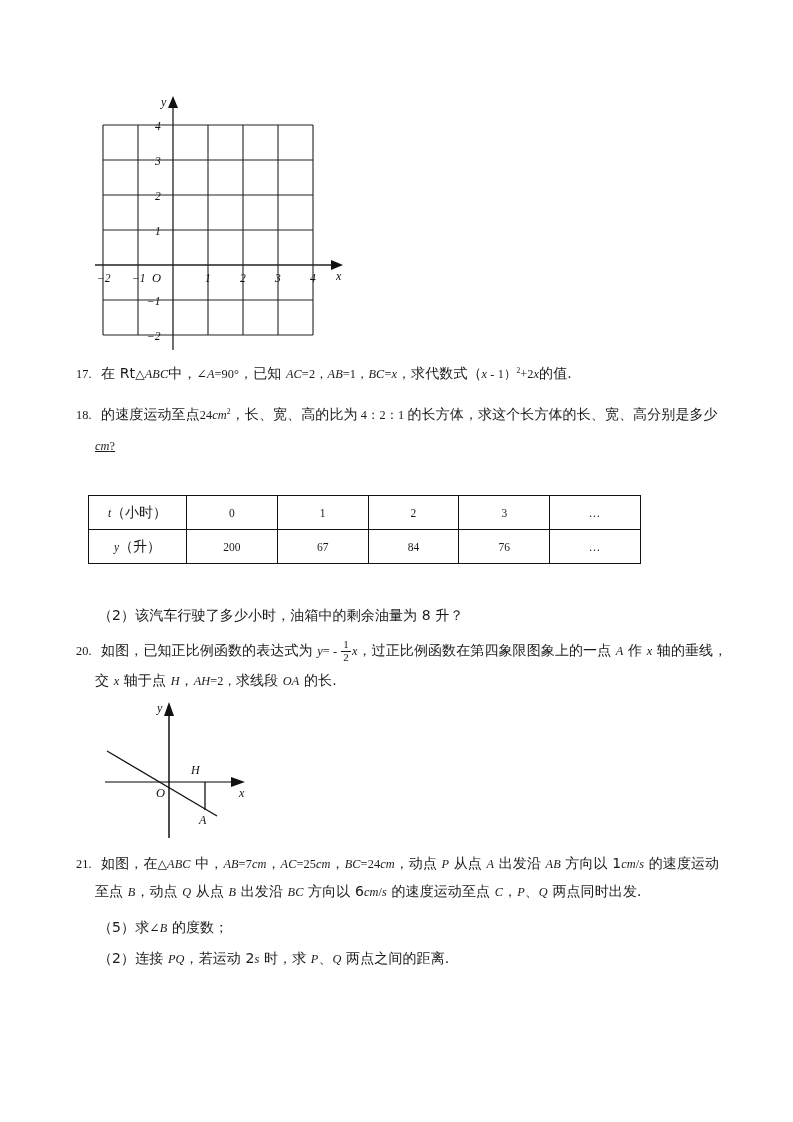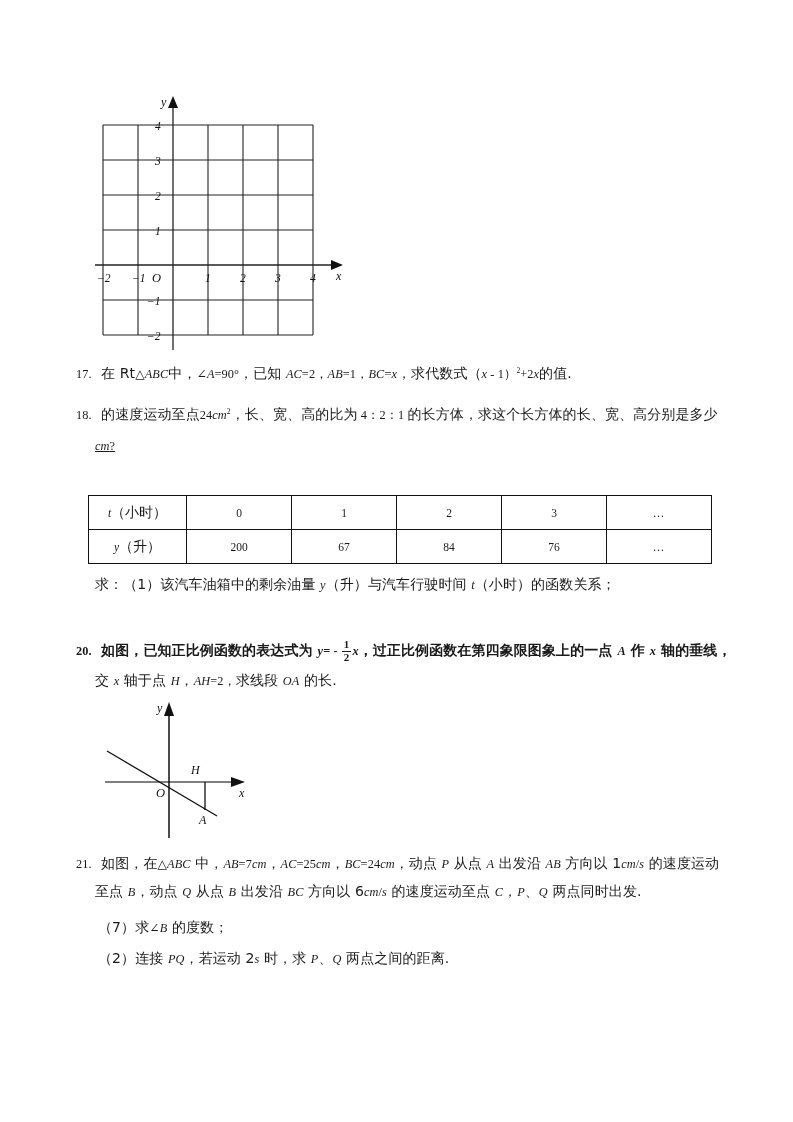--- a/index.html
+++ b/index.html
@@ -58,21 +58,21 @@
     margin: 0 1px;
   }
   .frac .num { display: block; padding: 0 2px; }
   .frac .den { display: block; border-top: 1px solid #1a1a1a; padding: 0 2px; }
 
   
   .datatable {
     position: absolute;
     left: 88px;
     top: 495px;
-    width: 624px;
+    width: 553px;
     border-collapse: collapse;
     table-layout: fixed;
   }
   .datatable td {
     border: 1px solid #111;
     height: 31px;
     text-align: center;
     vertical-align: middle;
     font-size: 11.5px;
     font-family: "Liberation Serif", serif;
@@ -177,25 +177,25 @@
         <td class="hd"><i class="it">y</i><span class="cn">（升）</span></td>
         <td>200</td>
         <td>67</td>
         <td>84</td>
         <td>76</td>
         <td class="dots">…</td>
       </tr>
     </tbody>
   </table>
 
-  <div class="qline" style="left:95px; top:577px;">
-    <span><span class="cn">求：（1）该汽车油箱中的剩余油量 </span><i class="it">y</i><span class="cn">（升）与汽车行驶时间 </span><i class="it">t</i><span class="cn">（小时）的函数关系；</span></span>
-  </div>
-
-  <div class="qline" style="left:76px; top:640px;font-weight:bold;">
+  <div class="qline" style="left:98px; top:608px;">
+    <span><span class="cn">（2）该汽车行驶了多少小时，油箱中的剩余油量为 8 升？</span></span>
+  </div>
+
+  <div class="qline" style="left:76px; top:640px;">
     <span class="qnum">20. </span>
     <span><span class="cn">如图，已知正比例函数的表达式为 </span><i class="it">y</i><span>= - </span><span class="frac"><span class="num">1</span><span class="den">2</span></span><i class="it">x</i><span class="cn">，过正比例函数在第四象限图象上的一点 </span><i class="it">A</i><span class="cn"> 作 </span><i class="it">x</i><span class="cn"> 轴的垂线，</span></span>
   </div>
   <div class="qline" style="left:95px; top:673px;">
     <span><span class="cn">交 </span><i class="it">x</i><span class="cn"> 轴于点 </span><i class="it">H</i><span class="cn">，</span><i class="it">AH</i><span>=2，</span><span class="cn">求线段 </span><i class="it">OA</i><span class="cn"> 的长.</span></span>
   </div>
 
   <div class="fig-q20">
     <svg width="160" height="140" viewBox="0 0 160 140">
 
@@ -222,19 +222,19 @@
   </div>
 
   <div class="qline" style="left:76px; top:856px;">
     <span class="qnum">21. </span>
     <span><span class="cn">如图，在</span><span>△</span><i class="it">ABC</i><span class="cn"> 中，</span><i class="it">AB</i><span>=7</span><i class="it">cm</i><span class="cn">，</span><i class="it">AC</i><span>=25</span><i class="it">cm</i><span class="cn">，</span><i class="it">BC</i><span>=24</span><i class="it">cm</i><span class="cn">，动点 </span><i class="it">P</i><span class="cn"> 从点 </span><i class="it">A</i><span class="cn"> 出发沿 </span><i class="it">AB</i><span class="cn"> 方向以 1</span><i class="it">cm</i><span>/</span><i class="it">s</i><span class="cn"> 的速度运动</span></span>
   </div>
   <div class="qline" style="left:95px; top:884px;text-align:right;">
     <span><span class="cn">至点 </span><i class="it">B</i><span class="cn">，动点 </span><i class="it">Q</i><span class="cn"> 从点 </span><i class="it">B</i><span class="cn"> 出发沿 </span><i class="it">BC</i><span class="cn"> 方向以 6</span><i class="it">cm</i><span>/</span><i class="it">s</i><span class="cn"> 的速度运动至点 </span><i class="it">C</i><span class="cn">，</span><i class="it">P</i><span class="cn">、</span><i class="it">Q</i><span class="cn"> 两点同时出发.</span></span>
   </div>
   <div class="qline" style="left:98px; top:920px;">
-    <span><span class="cn">（7）求</span><span>∠</span><i class="it">B</i><span class="cn"> 的度数；</span></span>
+    <span><span class="cn">（5）求</span><span>∠</span><i class="it">B</i><span class="cn"> 的度数；</span></span>
   </div>
   <div class="qline" style="left:98px; top:951px;">
     <span><span class="cn">（2）连接 </span><i class="it">PQ</i><span class="cn">，若运动 2</span><i class="it">s</i><span class="cn"> 时，求 </span><i class="it">P</i><span class="cn">、</span><i class="it">Q</i><span class="cn"> 两点之间的距离.</span></span>
   </div>
 
 </div>
 
 </body></html>

